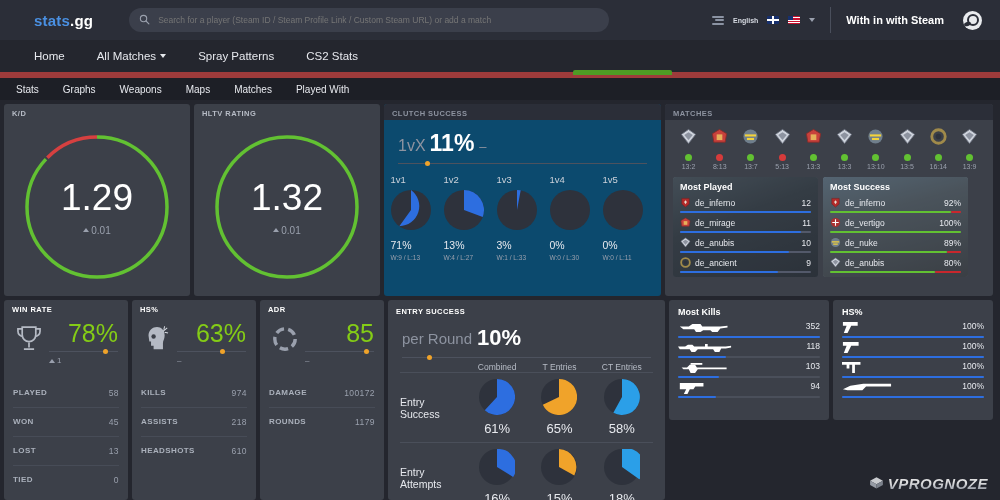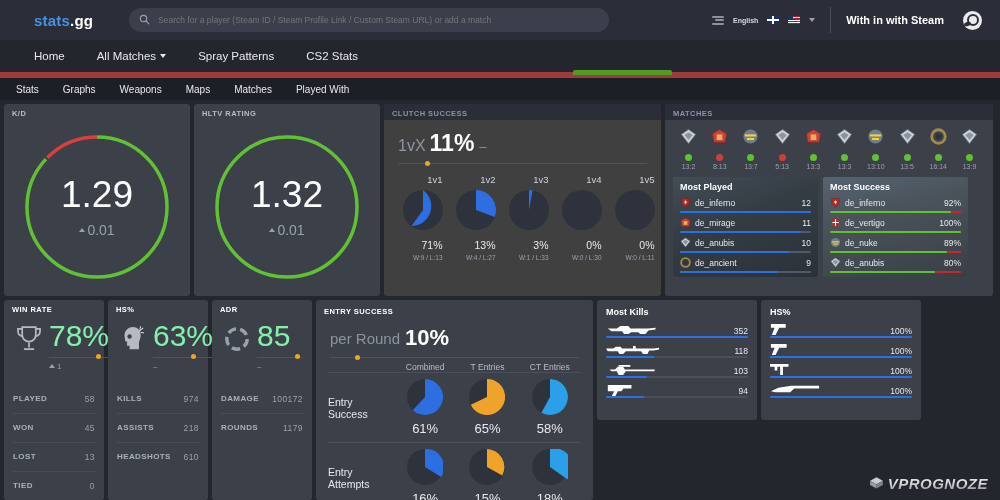--- a/index.html
+++ b/index.html
@@ -75,34 +75,34 @@
   .card-title { font-size: 7.5px; font-weight: bold; letter-spacing: .45px; color: #b7bcc6; padding: 5px 8px 0 8px; }
   .card-title.dark { color: #8d93a0; }
 
   
   .gauge-card { width: 186px; height: 192px; }
   .gauge-wrap { display: flex; align-items: center; justify-content: center; height: 178px; }
   .gauge { position: relative; width: 152px; height: 152px; }
   .gauge svg { display: block; }
   .gauge .val { position: absolute; inset: 0; display: flex; flex-direction: column; align-items: center; justify-content: center; }
   .gauge .big { font-size: 37px; font-weight: 300; color: #fff; line-height: 1; }
-  .gauge .delta { font-size: 14px; color: #9aa0ad; margin-top: 9px; display:flex; align-items:center; gap:2px; }
+  .gauge .delta { font-size: 10px; color: #9aa0ad; margin-top: 9px; display:flex; align-items:center; gap:2px; }
   .chev-up { width:0;height:0;border-left:3.5px solid transparent;border-right:3.5px solid transparent;border-bottom:4px solid #9aa0ad; }
 
   
-  .clutch-card { width: 277px; height: 192px; background: #404040; }
+  .clutch-card { width: 277px; height: 192px; background: #0c4a6e; }
   .hdr-dark { background: #2b2e38; border-radius: 3px 3px 0 0; height: 16px; }
   .clutch-head { display: flex; align-items: baseline; padding: 10px 0 0 14px; }
   .clutch-head .lbl { font-size: 16px; color: #8d93a0; font-weight: 300; }
   .clutch-head .pct { font-size: 23px; font-weight: bold; color: #fff; margin-left: 4px; }
   .clutch-head .dash { font-size: 13px; color: #8d93a0; margin-left: 5px; }
   .slider { position: relative; height: 1px; background: #4d525e; margin: 6px 14px 0 14px; }
   .slider .dot { position: absolute; top: -2.5px; width: 5px; height: 5px; border-radius: 50%; background: #f0a32a; }
   .clutch-grid { display: flex; justify-content: space-around; padding: 10px 6px 0 6px; }
-  .clutch-col { text-align: right; width: 52px; }
+  .clutch-col { text-align: left; width: 52px; }
   .clutch-col .lab { font-size: 9.5px; color: #cdd2da; margin-bottom: 5px; }
   .clutch-col .pie { margin: 0 auto; }
   .clutch-col .p { font-size: 10.5px; color: #e7e9ee; margin-top: 5px; }
   .clutch-col .wl { font-size: 6.5px; color: #9aa0ad; margin-top: 3px; }
 
   
   .matches-card { width: 328px; height: 192px; }
   .tl { display: flex; justify-content: space-between; padding: 8px 10px 0 10px; }
   .tl-item { width: 27px; text-align: center; }
   .map-ico { width: 17px; height: 17px; margin: 0 auto 4px auto; }
@@ -117,25 +117,25 @@
   .maprow { margin-bottom: 4px; }
   .maprow .line1 { display: flex; align-items: center; font-size: 8.5px; color: #e7e9ee; }
   .maprow .mname { margin-left: 4px; }
   .maprow .mval { margin-left: auto; }
   .bar { height: 2px; background: #53596a; margin-top: 3px; position: relative; border-radius: 1px;}
   .bar i { position: absolute; left: 0; top: 0; height: 2px; border-radius: 1px; }
   .bar .red { position: absolute; right: 0; top: 0; height: 2px; background: #c8272d; border-radius: 1px;}
   .mapicon { width: 11px; height: 11px; flex: none; }
 
   
-  .sm-card { width: 100px; height: 200px; }
+  .sm-card { width: 124px; height: 200px; }
   .sm-top { display: flex; align-items: flex-start; padding: 6px 10px 0 8px; }
   .sm-ico { width: 34px; height: 34px; flex: none; margin-top: 2px; }
   .sm-right { flex: 1; margin-left: 3px; }
-  .sm-val { font-size: 30px; font-weight: 300; color: #86efac; text-align: left; line-height: 1.05; }
+  .sm-val { font-size: 25px; font-weight: 300; color: #84cc16; text-align: right; line-height: 1.05; }
   .sm-slider { position: relative; height: 1px; background: #4d525e; margin-top: 5px; }
   .sm-slider .dot { position: absolute; top: -2.5px; width: 5px; height: 5px; border-radius: 50%; background: #f0a32a; }
   .sm-delta { font-size: 8px; color: #9aa0ad; margin-top: 4px; display: flex; align-items: center; gap: 2px;}
   .sm-rows { margin-top: 14px; padding: 0 9px; }
   .sm-rows .r { display: flex; font-size: 8px; font-weight: bold; letter-spacing: .4px; color: #aab0bb; padding: 9px 0; border-top: 1px solid #474c57; }
   .sm-rows .r:first-child { border-top: 0; }
   .sm-rows .r .v { margin-left: auto; color: #9aa0ad; font-weight: normal; font-size: 8.5px;}
 
   
   .entry-card { width: 277px; height: 200px; }
@@ -147,21 +147,21 @@
   .ehcell { flex: 1; text-align: center; font-size: 8.5px; color: #b7bcc6; }
   .elabel { width: 66px; font-size: 10.5px; color: #e7e9ee; line-height: 1.15; }
   .ecell { flex: 1; text-align: center; }
   .ecell .p { font-size: 13px; color: #e7e9ee; margin-top: 2px; }
   .erow { border-top: 1px solid #4a4f5a; padding: 6px 0 5px 0; }
 
   
   .wp-card { width: 160px; height: 120px; }
   .wp-card h4 { font-size: 9px; color: #fff; padding: 7px 9px 4px 9px; }
   .wprow { padding: 0 9px; margin-bottom: 3px; }
-  .wprow .l1 { display: flex; align-items: flex-end; height: 15px; }
+  .wprow .l1 { display: flex; align-items: flex-start; height: 15px; }
   .wprow .wv { margin-left: auto; font-size: 8.5px; color: #e7e9ee; }
   .wbar { height: 2px; background: #4a4f5a; border-radius: 1px; position: relative; }
   .wbar i { position: absolute; left: 0; top: 0; height: 2px; background: #2d6ee0; border-radius: 1px; }
 
   .watermark { position: absolute; right: 12px; bottom: 8px; display: flex; align-items: center; gap: 3px; opacity: .85; }
   .wm-text { font-size: 15px; font-style: italic; font-weight: bold; letter-spacing: .5px;
      background: linear-gradient(to bottom, #ffffff 45%, #9aa0ad 100%);
      -webkit-background-clip: text; background-clip: text; color: transparent; }
 </style>
 </head>

